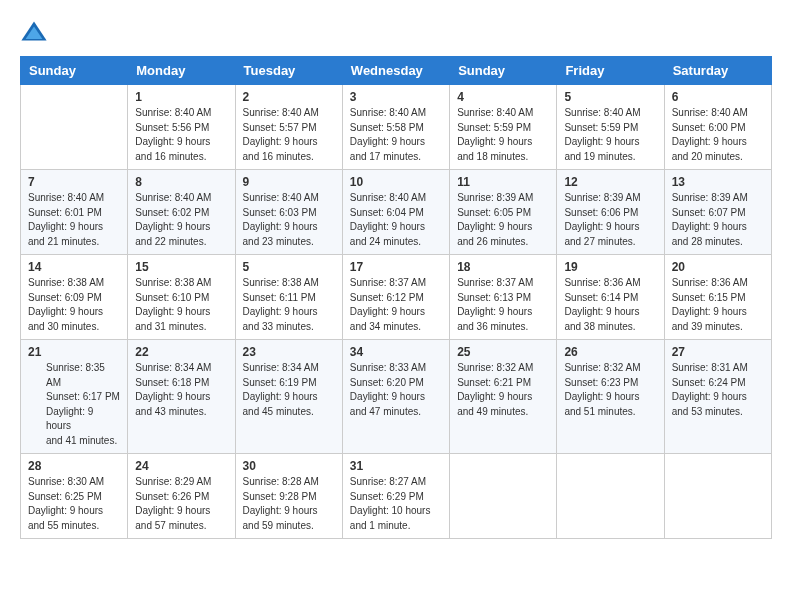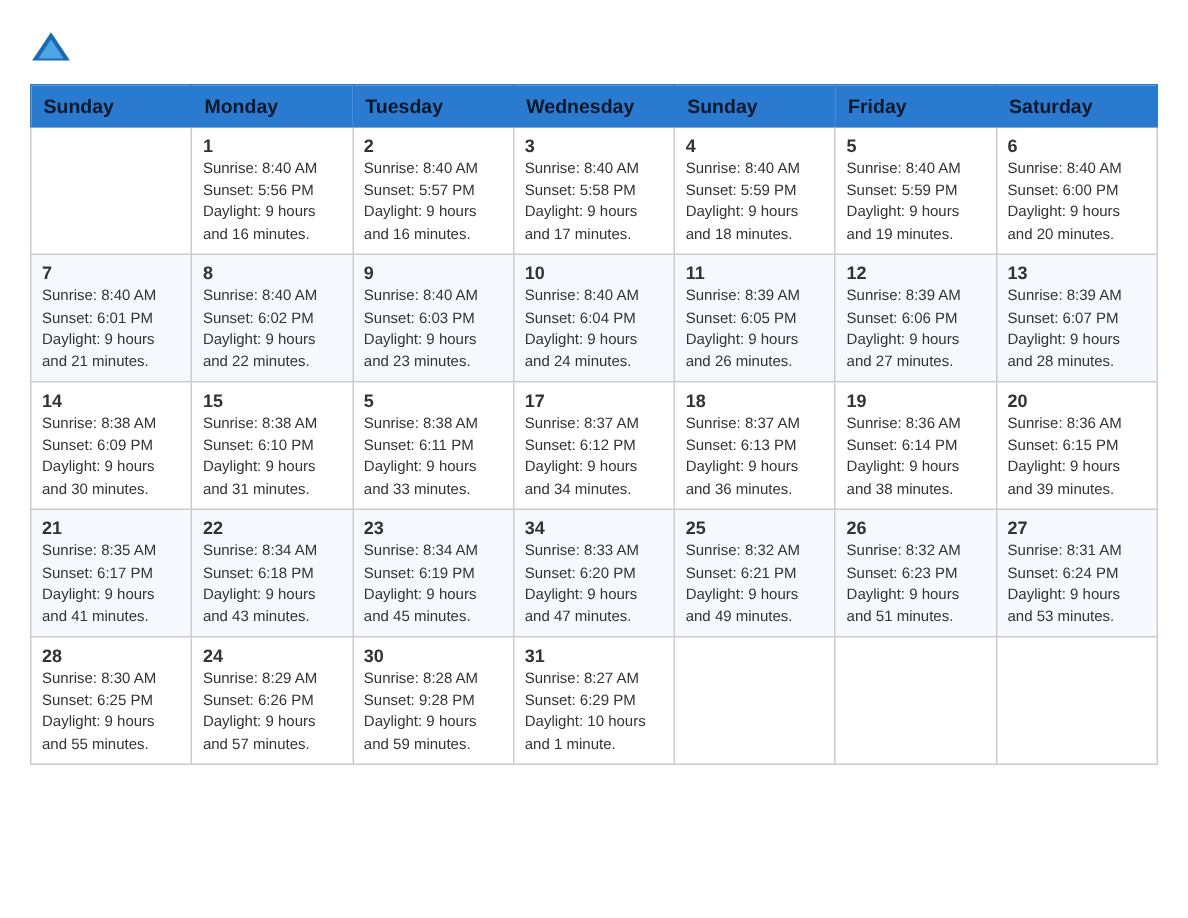--- a/index.html
+++ b/index.html
@@ -61,21 +61,21 @@
       color: #555;
       margin-top: 2px;
     }
     .calendar-table {
       width: 100%;
       border-collapse: collapse;
       table-layout: fixed;
     }
     .calendar-table th {
       background-color: #2a7bd0;
-      color: #0f172a;
+      color: #ffffff;
       text-align: left;
       padding: 6px 8px;
       font-size: 13px;
       font-weight: bold;
       border: 1px solid #2a7bd0;
     }
     .calendar-table td {
       border: 1px solid #ccc;
       vertical-align: top;
       padding: 5px 7px;
@@ -282,21 +282,21 @@
             <span class="day-num">20</span>
             <div class="cell-content" style="white-space: pre-line;">Sunrise: 8:36 AM
 Sunset: 6:15 PM
 Daylight: 9 hours
 and 39 minutes.</div>
           </td>
         </tr>
         <tr>
           <td>
             <span class="day-num">21</span>
-            <div class="cell-content" style="white-space: pre-line;">Sunrise: 8:35 AM
+            <div class="cell-content" style="white-space: pre-line; margin-left: 18px;">Sunrise: 8:35 AM
 Sunset: 6:17 PM
 Daylight: 9 hours
 and 41 minutes.</div>
           </td>
           <td>
             <span class="day-num">22</span>
             <div class="cell-content" style="white-space: pre-line;">Sunrise: 8:34 AM
 Sunset: 6:18 PM
 Daylight: 9 hours
 and 43 minutes.</div>

